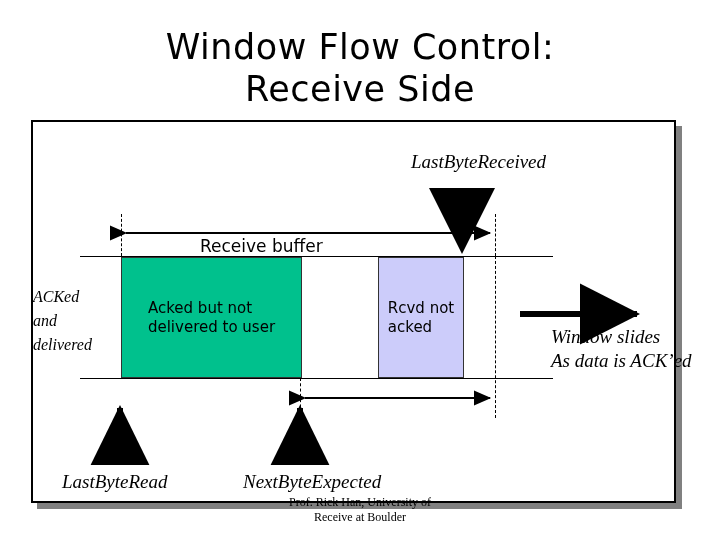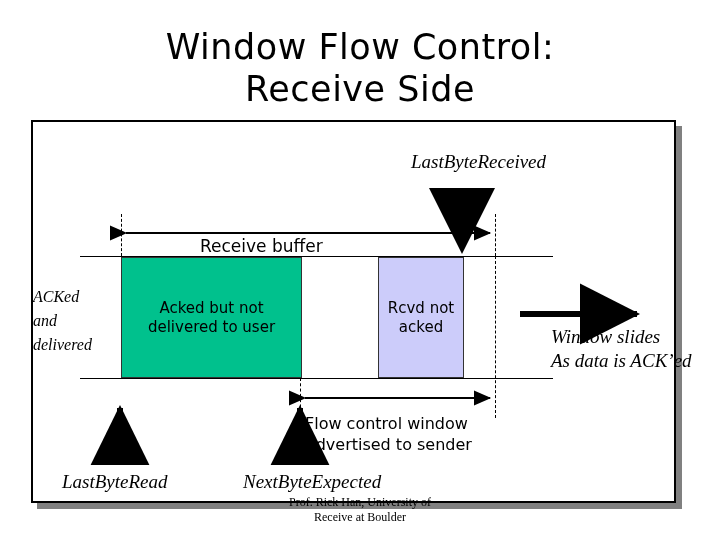--- a/index.html
+++ b/index.html
@@ -64,21 +64,20 @@
   
   .seg {
     position: absolute;
     top: 257px;
     height: 121px;
     box-sizing: border-box;
     border: 1px solid #333333;
     display: flex;
     align-items: center;
     justify-content: center;
-    text-align: center;
     font-family: "DejaVu Sans", sans-serif;
     font-size: 15px;
     line-height: 19px;
     color: #000000;
     white-space: pre-line;
   }
   .seg.green {
     left: 121px;
     width: 181px;
     background: #00c18d;
@@ -177,22 +176,20 @@
 acked</span>
   </div>
 
   <div class="lbl-serif" id="lbl-lastbytereceived">LastByteReceived</div>
   <div class="lbl-sans" id="lbl-receive-buffer">Receive buffer</div>
   <div class="lbl-serif" id="lbl-acked-delivered">ACKed
 and
 delivered</div>
   <div class="lbl-serif" id="lbl-window-slides">Window slides
 As data is ACK’ed</div>
-  <div class="lbl-sans" id="lbl-flow-window">Flow control window
-Advertised to sender</div>
   <div class="lbl-serif" id="lbl-nextbyteexpected">NextByteExpected</div>
   <div class="lbl-serif" id="lbl-lastbyteread">LastByteRead</div>
 
   <div class="footer">Prof. Rick Han, University of
 Receive at Boulder</div>
 
   <svg id="arrows" viewBox="0 0 720 540">
     <defs>
       <marker id="ahThinR" markerWidth="9" markerHeight="9" refX="8" refY="4.5" orient="auto">
         <path d="M0,0.8 L8.6,4.5 L0,8.2 z" fill="#000"></path>

